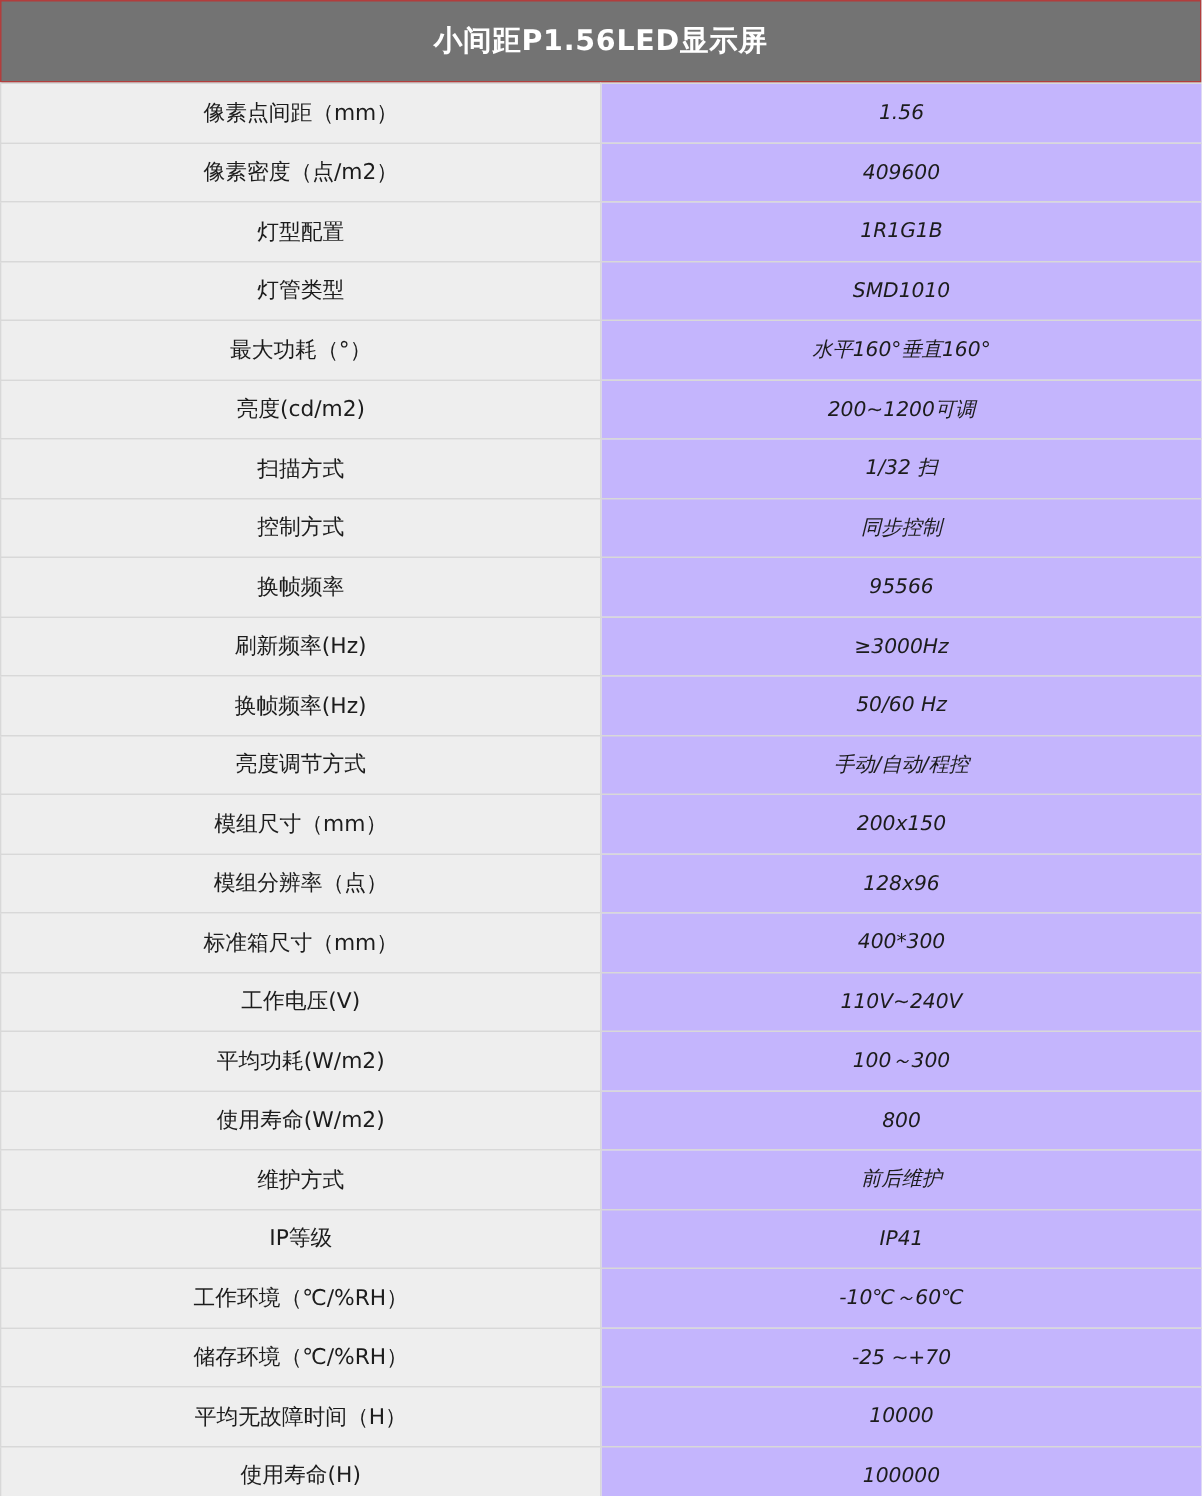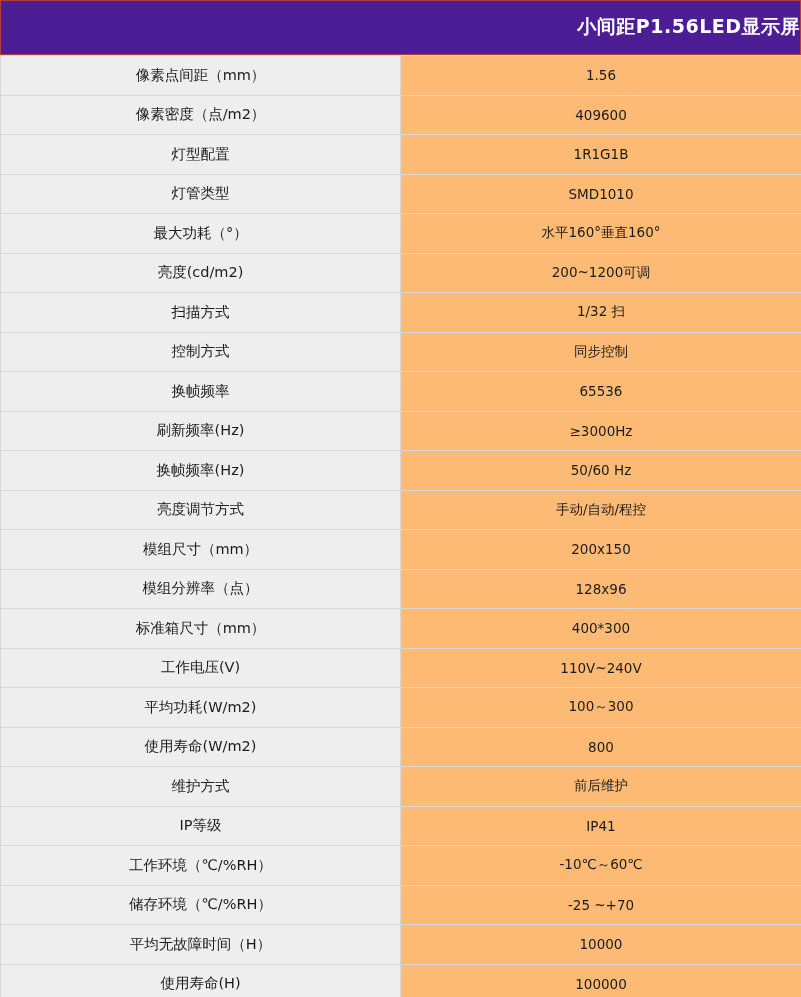--- a/index.html
+++ b/index.html
@@ -10,23 +10,23 @@
   body {
     width: 801px;
     font-family: "Liberation Sans", "DejaVu Sans", sans-serif;
     color: #222222;
   }
   .spec-sheet {
     width: 801px;
     box-sizing: border-box;
   }
   .spec-title {
-    background: #4c1d95;
+    background: #737373;
     color: #ffffff;
-    text-align: right;
+    text-align: center;
     font-size: 19px;
     font-weight: bold;
     letter-spacing: 0.5px;
     padding: 13px 0 14px 0;
     border: 1px solid #b23d3c;
     box-sizing: border-box;
     font-family: "DejaVu Sans", "Liberation Sans", sans-serif;
   }
   table.spec-table {
     width: 801px;
@@ -46,23 +46,24 @@
     box-sizing: border-box;
     font-family: "DejaVu Sans", "Liberation Sans", sans-serif;
   }
   table.spec-table td.param-name {
     width: 400px;
     background: #eeeeee;
     color: #1c1c1c;
   }
   table.spec-table td.param-value {
     width: 401px;
-    background: #fdba74;
+    background: #c4b5fd;
     color: #1c1c1c;
     font-size: 13.5px;
+    font-style: italic;
   }
 </style>
 </head>
 <body>
 
 <div class="spec-sheet">
   <div class="spec-title">小间距P1.56LED显示屏</div>
   <table class="spec-table">
     <tbody>
         <tr>
@@ -92,21 +93,21 @@
         <tr>
           <td class="param-name">扫描方式</td>
           <td class="param-value">1/32 扫</td>
         </tr>
         <tr>
           <td class="param-name">控制方式</td>
           <td class="param-value">同步控制</td>
         </tr>
         <tr>
           <td class="param-name">换帧频率</td>
-          <td class="param-value">65536</td>
+          <td class="param-value">95566</td>
         </tr>
         <tr>
           <td class="param-name">刷新频率(Hz)</td>
           <td class="param-value">≥3000Hz</td>
         </tr>
         <tr>
           <td class="param-name">换帧频率(Hz)</td>
           <td class="param-value">50/60 Hz</td>
         </tr>
         <tr>

